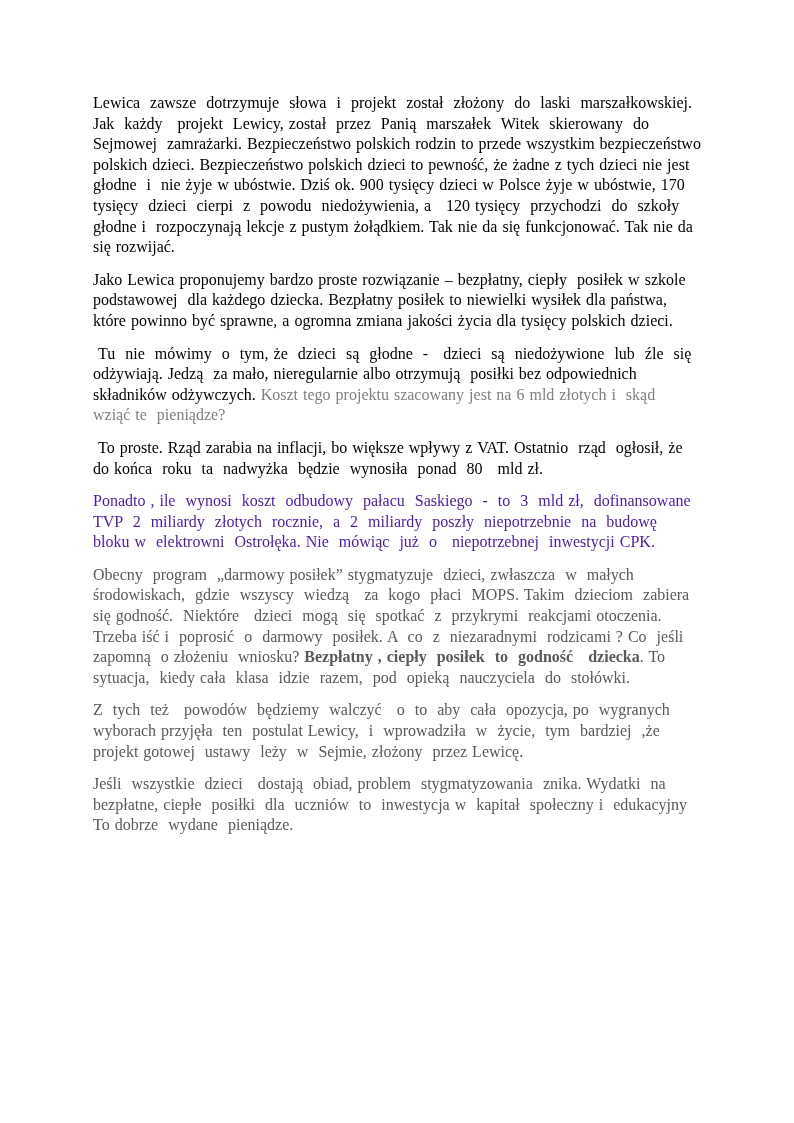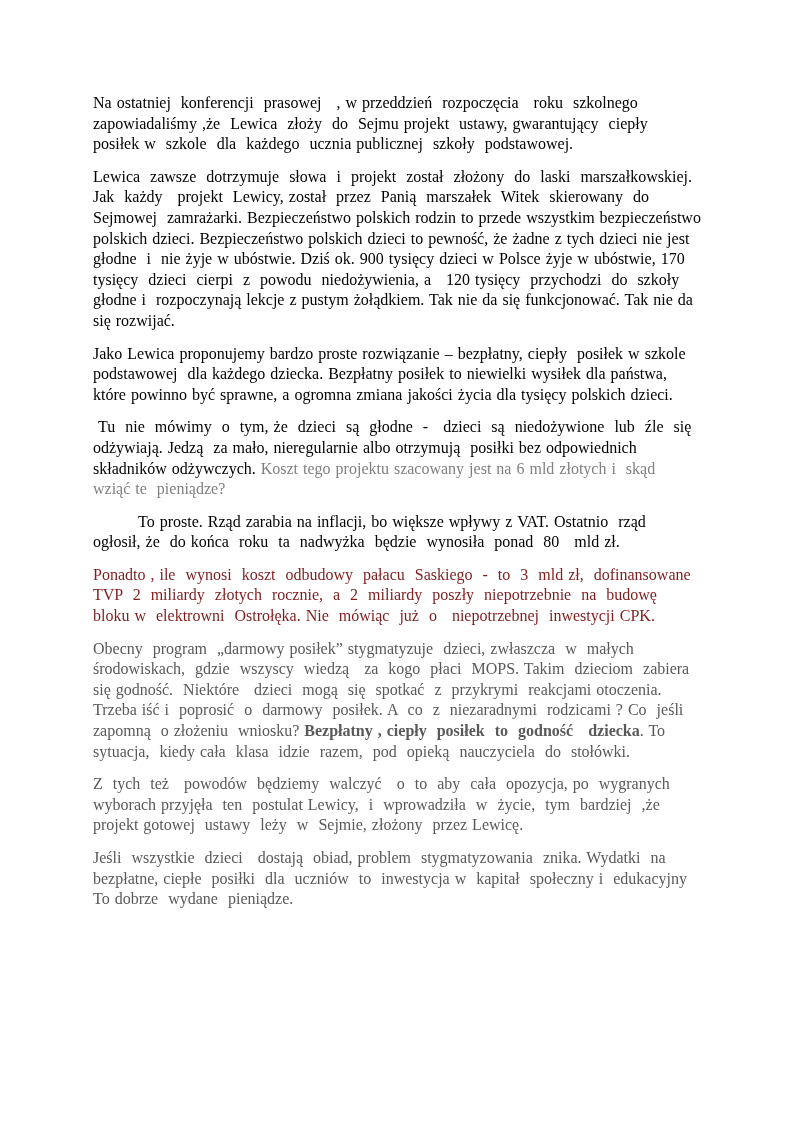--- a/index.html
+++ b/index.html
@@ -31,23 +31,22 @@
   .doc-body span.run-black { color: #000000; }
   .doc-body span.run-gray { }
   .doc-body span.run-darkgray { }
   .doc-body span.bold { font-weight: bold; }
 </style>
 </head>
 <body>
 
 <div class="page">
   <div class="doc-body">
-      <p><span class="run-black" style="color: rgb(0, 0, 0);">Na ostatniej  konferencji  prasowej   , w przeddzień  rozpoczęcia   roku  szkolnego zapowiadaliśmy ,że  Lewica  złoży  do  Sejmu projekt  ustawy, gwarantujący  ciepły  posiłek w  szkole  dla  każdego  ucznia publicznej  szkoły  podstawowej.</span></p>
       <p><span class="run-black" style="color: rgb(0, 0, 0);">Lewica  zawsze  dotrzymuje  słowa  i  projekt  został  złożony  do  laski  marszałkowskiej. Jak  każdy   projekt  Lewicy, został  przez  Panią  marszałek  Witek  skierowany  do Sejmowej  zamrażarki. Bezpieczeństwo polskich rodzin to przede wszystkim bezpieczeństwo polskich dzieci. Bezpieczeństwo polskich dzieci to pewność, że żadne z tych dzieci nie jest głodne  i  nie żyje w ubóstwie. Dziś ok. 900 tysięcy dzieci w Polsce żyje w ubóstwie, 170 tysięcy  dzieci  cierpi  z  powodu  niedożywienia, a   120 tysięcy  przychodzi  do  szkoły głodne i  rozpoczynają lekcje z pustym żołądkiem. Tak nie da się funkcjonować. Tak nie da się rozwijać.</span></p>
       <p><span class="run-black" style="color: rgb(0, 0, 0); margin-top: 20px;">Jako Lewica proponujemy bardzo proste rozwiązanie – bezpłatny, ciepły  posiłek w szkole podstawowej  dla każdego dziecka. Bezpłatny posiłek to niewielki wysiłek dla państwa, które powinno być sprawne, a ogromna zmiana jakości życia dla tysięcy polskich dzieci.</span></p>
       <p><span class="run-black" style="color: rgb(0, 0, 0);"> Tu  nie  mówimy  o  tym, że  dzieci  są  głodne  -   dzieci  są  niedożywione  lub  źle  się odżywiają. Jedzą  za mało, nieregularnie albo otrzymują  posiłki bez odpowiednich składników odżywczych. </span><span class="run-gray" style="color: rgb(128, 128, 128);">Koszt tego projektu szacowany jest na 6 mld złotych i  skąd  wziąć te  pieniądze?</span></p>
-      <p><span class="run-black" style="color: rgb(0, 0, 0); margin-left: 40px;"> To proste. Rząd zarabia na inflacji, bo większe wpływy z VAT. Ostatnio  rząd  ogłosił, że  do końca  roku  ta  nadwyżka  będzie  wynosiła  ponad  80   mld zł.</span></p>
-      <p><span class="run-gray" style="color: #7f1d1d;">Ponadto , ile  wynosi  koszt  odbudowy  pałacu  Saskiego  -  to  3  mld zł,  dofinansowane TVP  2  miliardy  złotych  rocznie,  a  2  miliardy  poszły  niepotrzebnie  na  budowę  bloku w  elektrowni  Ostrołęka. Nie  mówiąc  już  o   niepotrzebnej  inwestycji CPK.</span></p>
+      <p><span class="run-black" style="color: rgb(0, 0, 0);"> To proste. Rząd zarabia na inflacji, bo większe wpływy z VAT. Ostatnio  rząd  ogłosił, że  do końca  roku  ta  nadwyżka  będzie  wynosiła  ponad  80   mld zł.</span></p>
+      <p><span class="run-gray" style="color: #4c1d95;">Ponadto , ile  wynosi  koszt  odbudowy  pałacu  Saskiego  -  to  3  mld zł,  dofinansowane TVP  2  miliardy  złotych  rocznie,  a  2  miliardy  poszły  niepotrzebnie  na  budowę  bloku w  elektrowni  Ostrołęka. Nie  mówiąc  już  o   niepotrzebnej  inwestycji CPK.</span></p>
       <p><span class="run-darkgray" style="color: rgb(89, 89, 89);">Obecny  program  „darmowy posiłek” stygmatyzuje  dzieci, zwłaszcza  w  małych środowiskach,  gdzie  wszyscy  wiedzą   za  kogo  płaci  MOPS. Takim  dzieciom  zabiera  się godność.  Niektóre   dzieci  mogą  się  spotkać  z  przykrymi  reakcjami otoczenia. Trzeba iść i  poprosić  o  darmowy  posiłek. A  co  z  niezaradnymi  rodzicami ? Co  jeśli   zapomną  o złożeniu  wniosku? </span><span class="run-darkgray bold" style="color: rgb(89, 89, 89);">Bezpłatny , ciepły  posiłek  to  godność   dziecka</span><span class="run-darkgray" style="color: rgb(89, 89, 89);">. To  sytuacja,  kiedy cała  klasa  idzie  razem,  pod  opieką  nauczyciela  do  stołówki.</span></p>
       <p><span class="run-darkgray" style="color: rgb(89, 89, 89);">Z  tych  też   powodów  będziemy  walczyć   o  to  aby  cała  opozycja, po  wygranych wyborach przyjęła  ten  postulat Lewicy,  i  wprowadziła  w  życie,  tym  bardziej  ,że  projekt gotowej  ustawy  leży  w  Sejmie, złożony  przez Lewicę.</span></p>
       <p><span class="run-darkgray" style="color: rgb(89, 89, 89);">Jeśli  wszystkie  dzieci   dostają  obiad, problem  stygmatyzowania  znika. Wydatki  na bezpłatne, ciepłe  posiłki  dla  uczniów  to  inwestycja w  kapitał  społeczny i  edukacyjny To dobrze  wydane  pieniądze.</span></p>
     </div>
 </div>
 
 </body></html>

